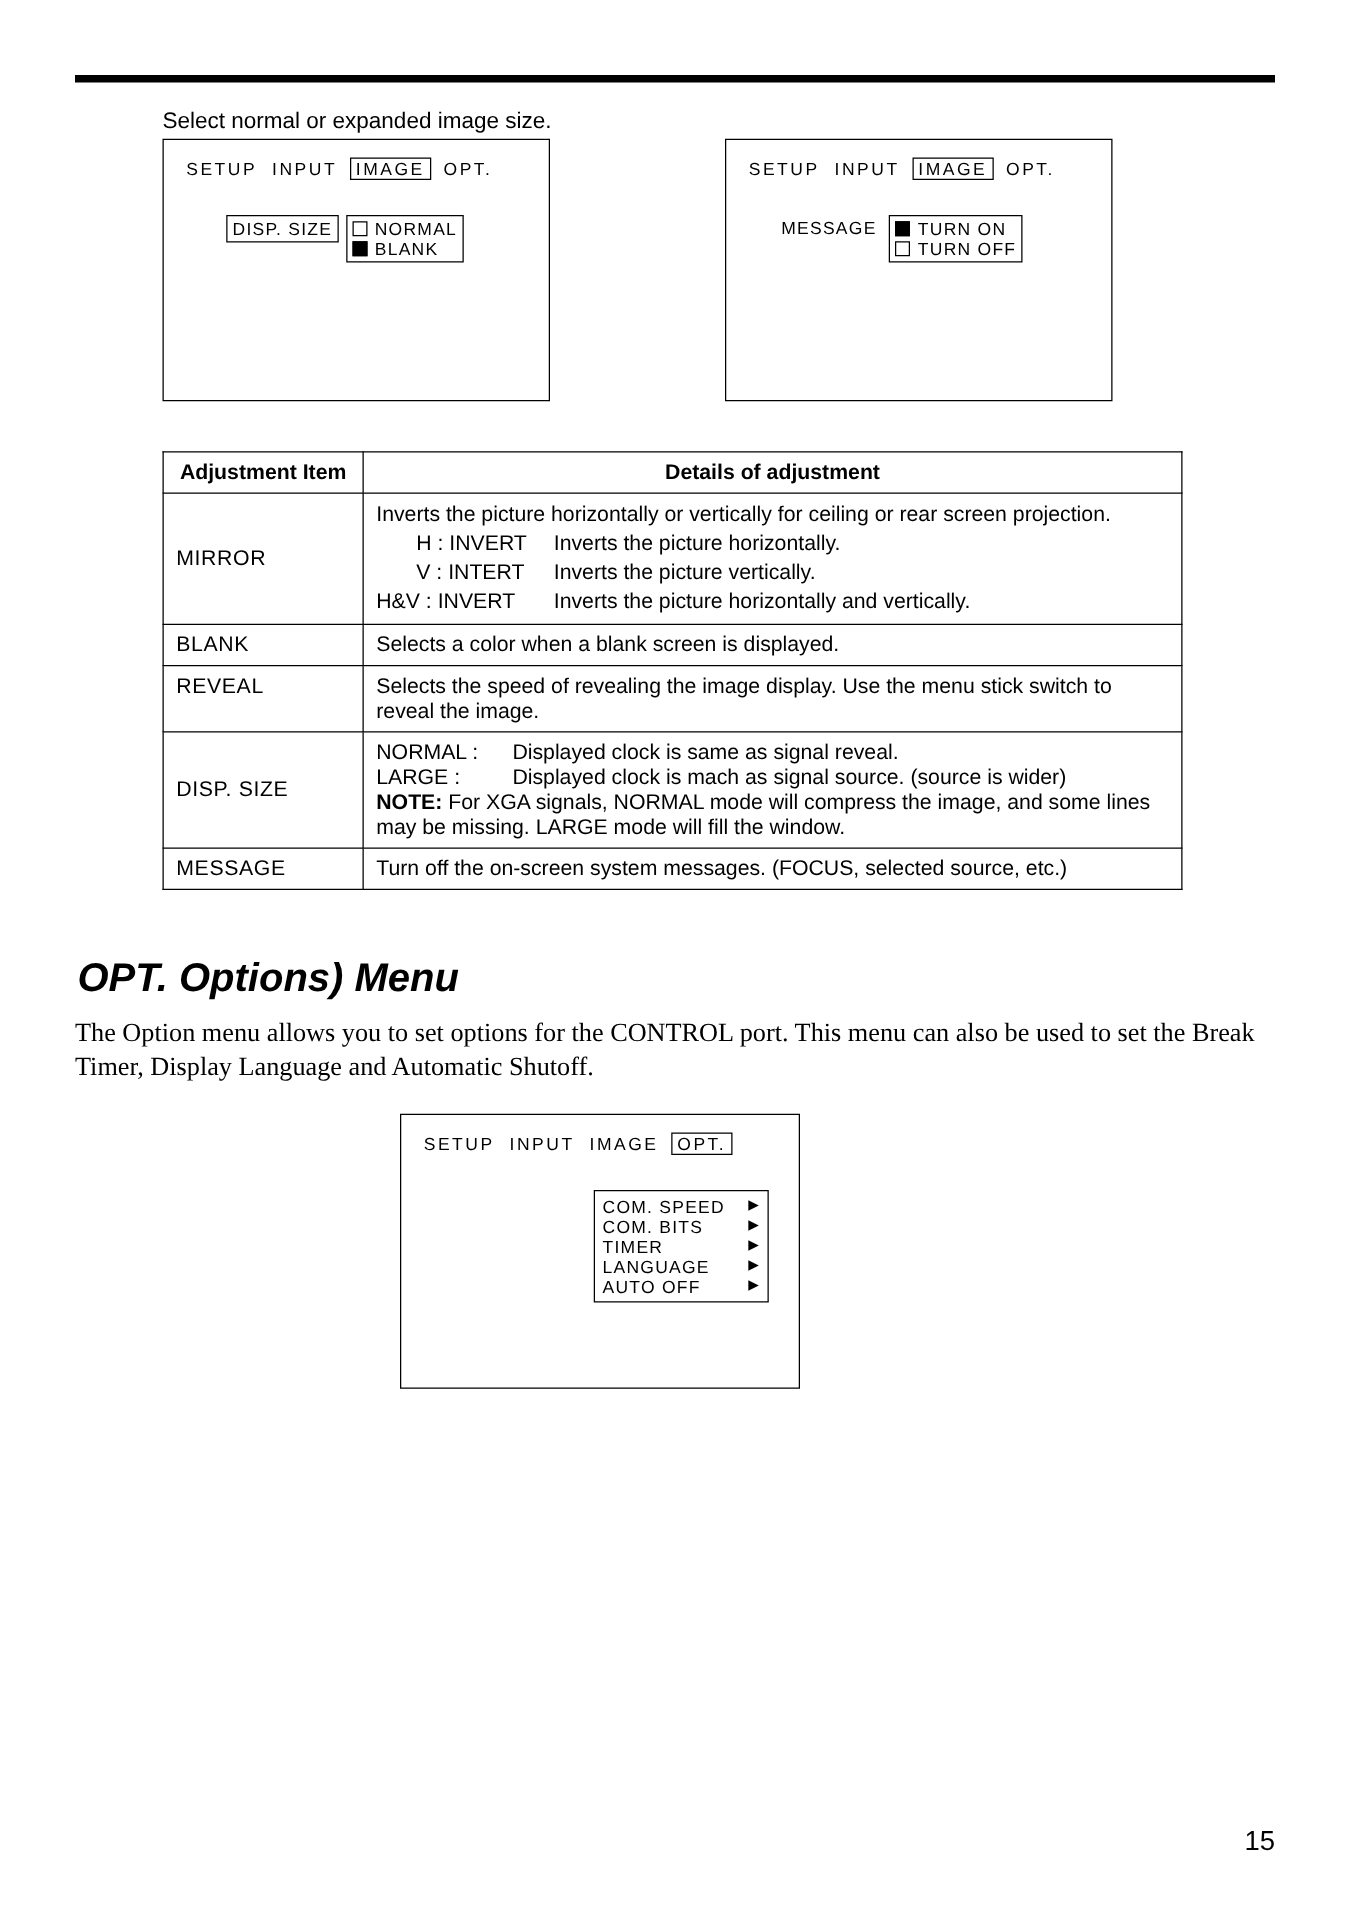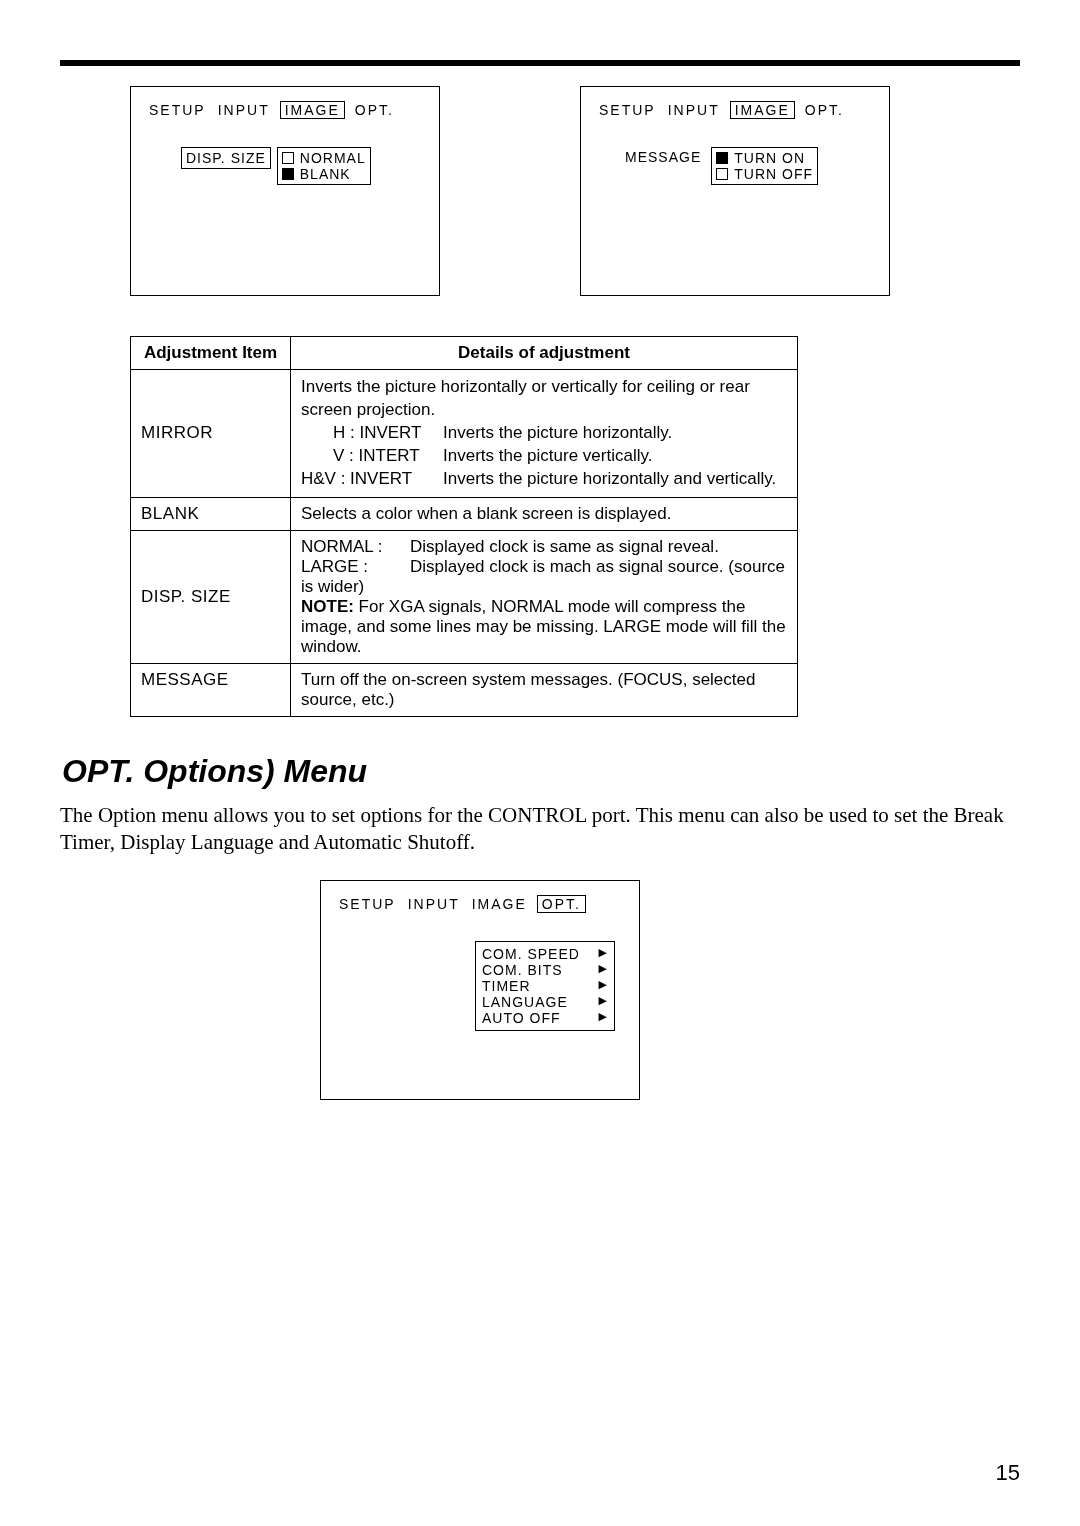--- a/index.html
+++ b/index.html
@@ -72,21 +72,21 @@
     letter-spacing: 1px;
   }
   .opt-row { display:flex; align-items:center; gap:6px; }
   .box { display:inline-block; width:12px; height:12px; border:1.5px solid #000; vertical-align:middle; }
   .box.filled { background:#000; }
   .arrow { font-size:11px; }
 
   
   table.adj {
     border-collapse: collapse;
-    width: 668px;
+    width: 816px;
     margin-left: 70px;
     font-size: 17px;
   }
   table.adj th, table.adj td {
     border: 1px solid #000;
     padding: 6px 10px;
     vertical-align: top;
     text-align: left;
   }
   table.adj th { text-align:center; font-weight:bold; }
@@ -95,21 +95,21 @@
   .indent { display:inline-block; width:32px; }
   .mlabel { display:inline-block; width:110px; }
   .mlabel2 { display:inline-block; width:90px; }
   .note-label { font-weight:bold; }
 
   
   .sub-title {
     font-size: 32px;
     font-weight: bold;
     font-style: italic;
-    margin: 36px 0 12px 2px;
+    margin: 52px 0 12px 2px;
   }
   .body-text {
     font-family: "Times New Roman", Times, serif;
     font-size: 21px;
     line-height: 1.3;
     margin: 0 0 24px 0;
   }
   .osd-center {
     margin-left: 260px;
   }
@@ -123,20 +123,21 @@
     font-size: 22px;
   }
 </style>
 </head>
 <body>
 
 <div class="page">
 
   <hr class="title-rule">
 
+  <p class="intro-line">Select normal or expanded image size.</p>
 
   <div class="menus-row">
 
     <div class="osd">
       <div class="osd-tabs">
         <span class="osd-tab">SETUP</span>
         <span class="osd-tab">INPUT</span>
         <span class="osd-tab active">IMAGE</span>
         <span class="osd-tab">OPT.</span>
       </div>
@@ -193,20 +194,24 @@
           <div><span class="indent"></span><span class="mlabel">V : INTERT</span><span>Inverts the picture vertically.</span></div>
           <div><span class="mlabel" style="width:142px;">H&amp;V : INVERT</span><span>Inverts the picture horizontally and vertically.</span></div>
         </div>
       </td>
     </tr>
     <tr>
       <td class="col1">BLANK</td>
       <td>Selects a color when a blank screen is displayed.</td>
     </tr>
     <tr>
+      <td class="col1">REVEAL</td>
+      <td>Selects the speed of revealing the image display. Use the menu stick switch to reveal the image.</td>
+    </tr>
+    <tr>
       <td class="col1" style="vertical-align:middle;">DISP. SIZE</td>
       <td>
         <div><span class="mlabel2">NORMAL :</span>&nbsp;&nbsp;&nbsp;&nbsp;<span>Displayed clock is same as signal reveal.</span></div>
         <div><span class="mlabel2">LARGE :</span>&nbsp;&nbsp;&nbsp;&nbsp;<span>Displayed clock is mach as signal source. (source is wider)</span></div>
         <div><span class="note-label">NOTE:</span><span> For XGA signals, NORMAL mode will compress the image, and some lines may be missing. LARGE mode will fill the window.</span></div>
       </td>
     </tr>
     <tr>
       <td class="col1">MESSAGE</td>
       <td>Turn off the on-screen system messages. (FOCUS, selected source, etc.)</td>

